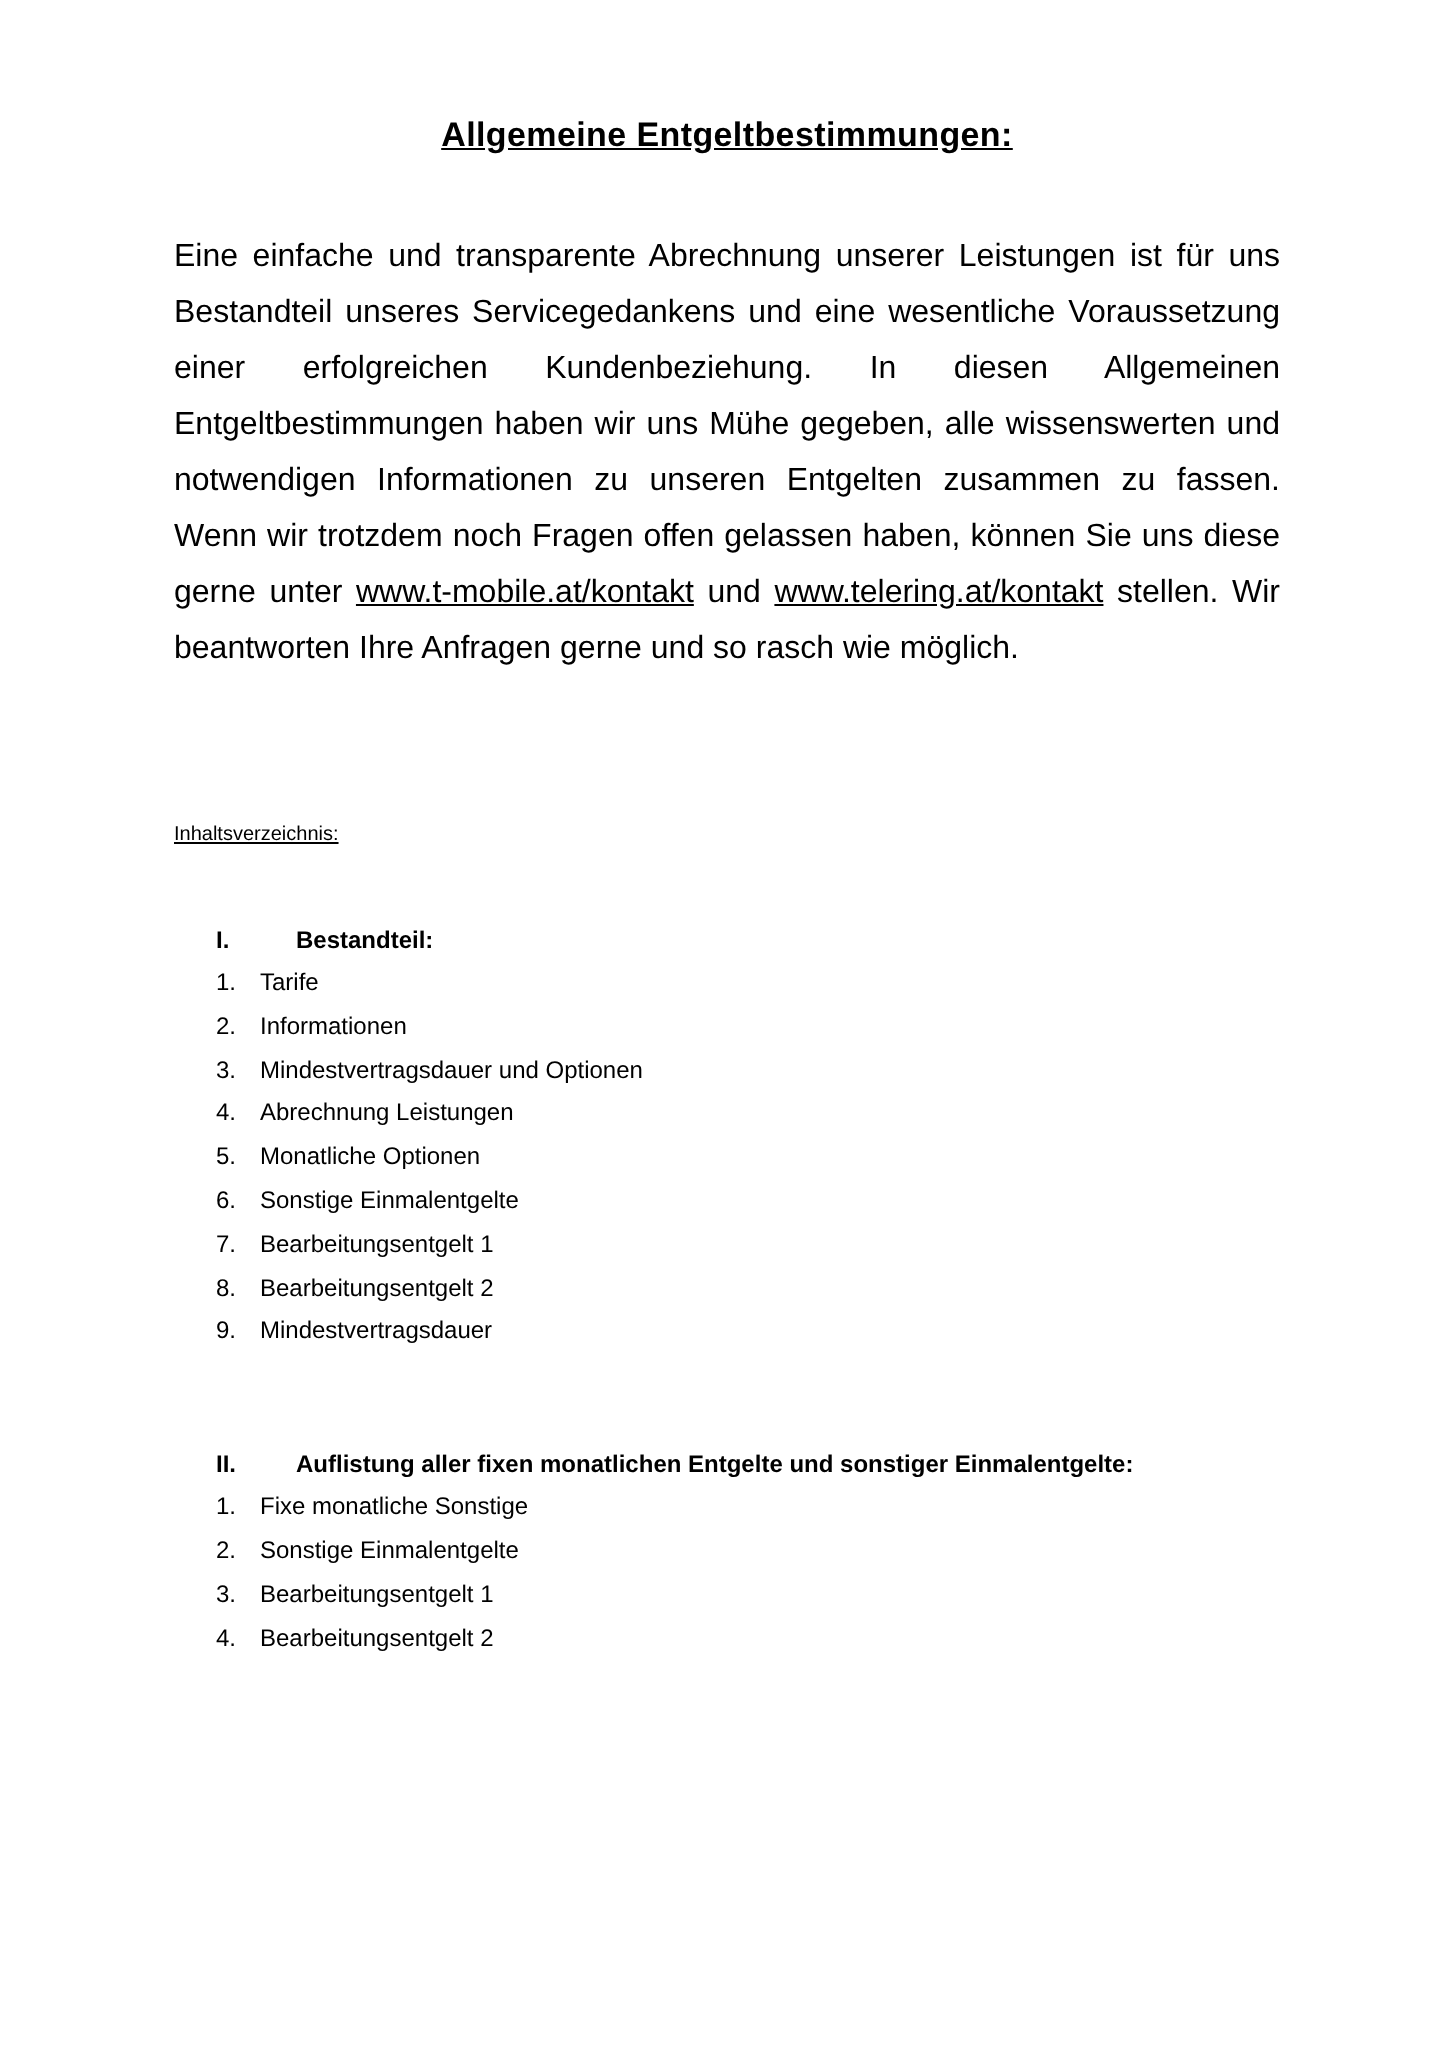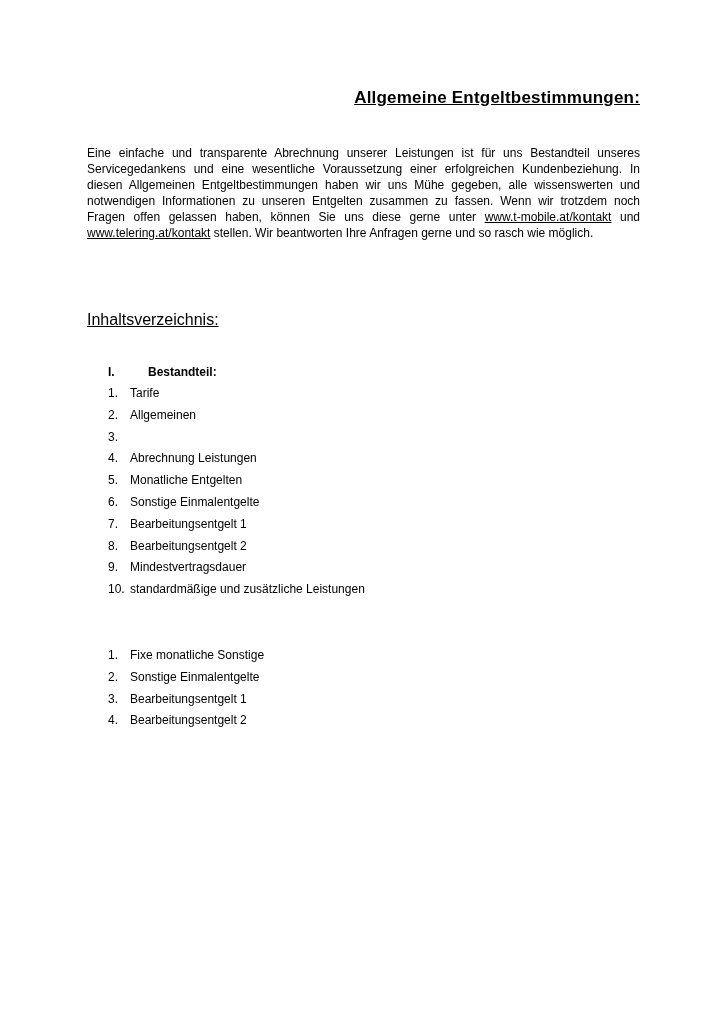--- a/index.html
+++ b/index.html
@@ -13,41 +13,41 @@
     overflow: hidden;
   }
   .page {
     position: relative;
     width: 724px;
     height: 1024px;
     background: #ffffff;
     padding: 0 84px 0 87px;
   }
   .doc-title {
-    margin-top: 88px;
-    text-align: right;
+    margin-top: 58px;
+    text-align: center;
     font-size: 17px;
     font-weight: bold;
     text-decoration: underline;
     letter-spacing: 0.2px;
   }
   .intro {
     margin-top: 37px;
-    font-size: 12px;
-    line-height: 16px;
+    font-size: 16px;
+    line-height: 28px;
     text-align: justify;
   }
   .intro a {
     color: #000000;
     text-decoration: underline;
     cursor: pointer;
   }
   .toc-heading {
     margin-top: 68px;
-    font-size: 16px;
+    font-size: 10px;
     line-height: 22px;
     text-decoration: underline;
   }
   .toc {
     margin-left: 21px;
     font-size: 12px;
   }
   .toc-section-header {
     display: flex;
     line-height: 22px;
@@ -85,56 +85,57 @@
       <div class="toc-section-header">
         <span class="numeral">I.</span>
         <span class="sec-title">Bestandteil:</span>
       </div>
       <div class="toc-row">
         <span class="num">1.</span>
         <span>Tarife</span>
       </div>
       <div class="toc-row">
         <span class="num">2.</span>
-        <span>Allgemeinen</span>
+        <span>Informationen</span>
       </div>
       <div class="toc-row">
         <span class="num">3.</span>
+        <span>Mindestvertragsdauer und Optionen</span>
       </div>
       <div class="toc-row">
         <span class="num">4.</span>
         <span>Abrechnung Leistungen</span>
       </div>
       <div class="toc-row">
         <span class="num">5.</span>
-        <span>Monatliche Entgelten</span>
+        <span>Monatliche Optionen</span>
       </div>
       <div class="toc-row">
         <span class="num">6.</span>
         <span>Sonstige Einmalentgelte</span>
       </div>
       <div class="toc-row">
         <span class="num">7.</span>
         <span>Bearbeitungsentgelt 1</span>
       </div>
       <div class="toc-row">
         <span class="num">8.</span>
         <span>Bearbeitungsentgelt 2</span>
       </div>
       <div class="toc-row">
         <span class="num">9.</span>
         <span>Mindestvertragsdauer</span>
       </div>
-      <div class="toc-row">
-        <span class="num">10.</span>
-        <span>standardmäßige und zusätzliche Leistungen</span>
-      </div>
     </div>
 
     <div class="toc-section-2">
+      <div class="toc-section-header">
+        <span class="numeral">II.</span>
+        <span class="sec-title">Auflistung aller fixen monatlichen Entgelte und sonstiger Einmalentgelte:</span>
+      </div>
       <div class="toc-row">
         <span class="num">1.</span>
         <span>Fixe monatliche Sonstige</span>
       </div>
       <div class="toc-row">
         <span class="num">2.</span>
         <span>Sonstige Einmalentgelte</span>
       </div>
       <div class="toc-row">
         <span class="num">3.</span>

